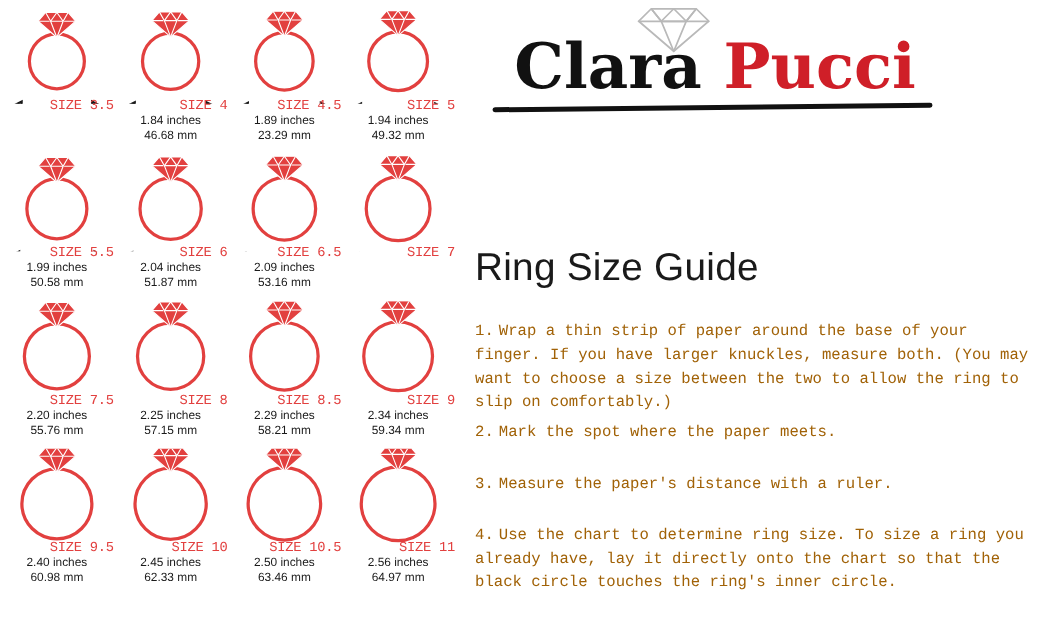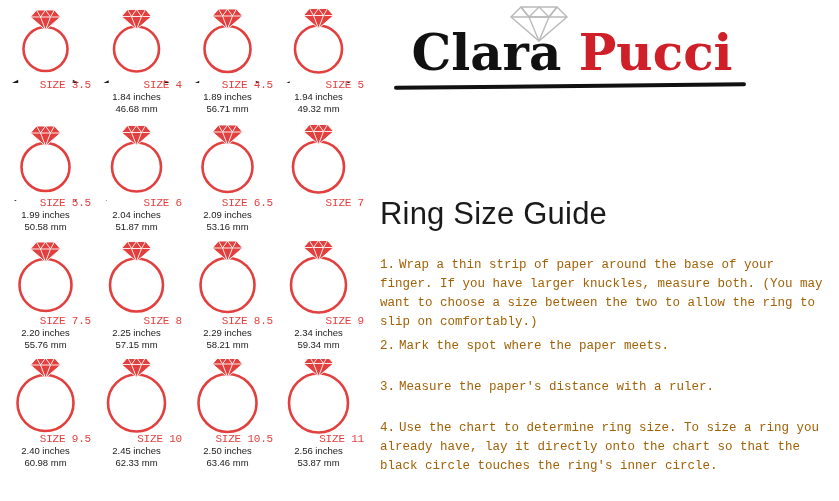--- a/index.html
+++ b/index.html
@@ -206,21 +206,21 @@
             <g stroke="#1a1a1a" stroke-width="1.4" fill="#1a1a1a">
               <line x1="14.5" y1="81" x2="76.5" y2="81"></line>
               <polygon points="8.5,81 16.5,77 16.5,85"></polygon>
               <polygon points="82.5,81 74.5,77 74.5,85"></polygon>
             </g>
           </svg>
         </div>
         <div class="size-label">SIZE 4.5</div>
         <div class="measure">
           <div>1.89 inches</div>
-          <div>56.71 mm</div>
+          <div>23.29 mm</div>
         </div>
       </div>
       <div class="ring-cell">
         <div class="ring-art">
           <svg width="91" height="78" viewBox="0 0 91 78">
             <circle cx="45.5" cy="44" r="23.5" fill="none" stroke="#e2403f" stroke-width="2.6"></circle>
             <g fill="#e2403f" stroke="#ffffff" stroke-width="0.9">
               <path d="M30.5 10.5 L45.5 23.5 L60.5 10.5 L54.5 3.5 L36.5 3.5 Z"></path>
               <path d="M30.5 10.5 L60.5 10.5"></path>
               <path d="M36.5 3.5 L40.5 10.5 L45.5 23.5"></path>
@@ -514,21 +514,21 @@
             <g stroke="#1a1a1a" stroke-width="1.4" fill="#1a1a1a">
               <line x1="8" y1="87.5" x2="83" y2="87.5"></line>
               <polygon points="2,87.5 10,83.5 10,91.5"></polygon>
               <polygon points="89,87.5 81,83.5 81,91.5"></polygon>
             </g>
           </svg>
         </div>
         <div class="size-label">SIZE 11</div>
         <div class="measure">
           <div>2.56 inches</div>
-          <div>53.87 mm</div>
+          <div>64.97 mm</div>
         </div>
       </div>
     </div>
 
   <div id="right-panel">
 
     <div id="brand">
       <div id="brand-diamond">
         <svg width="62" height="40" viewBox="0 0 62 40">
           <g fill="none" stroke="#b9b9b9" stroke-width="1.4">

